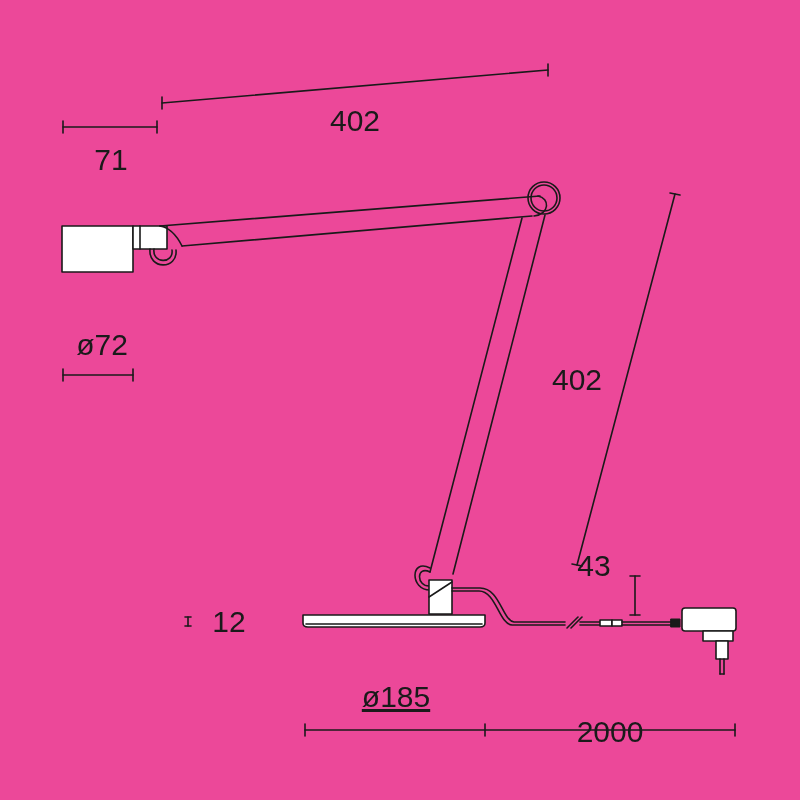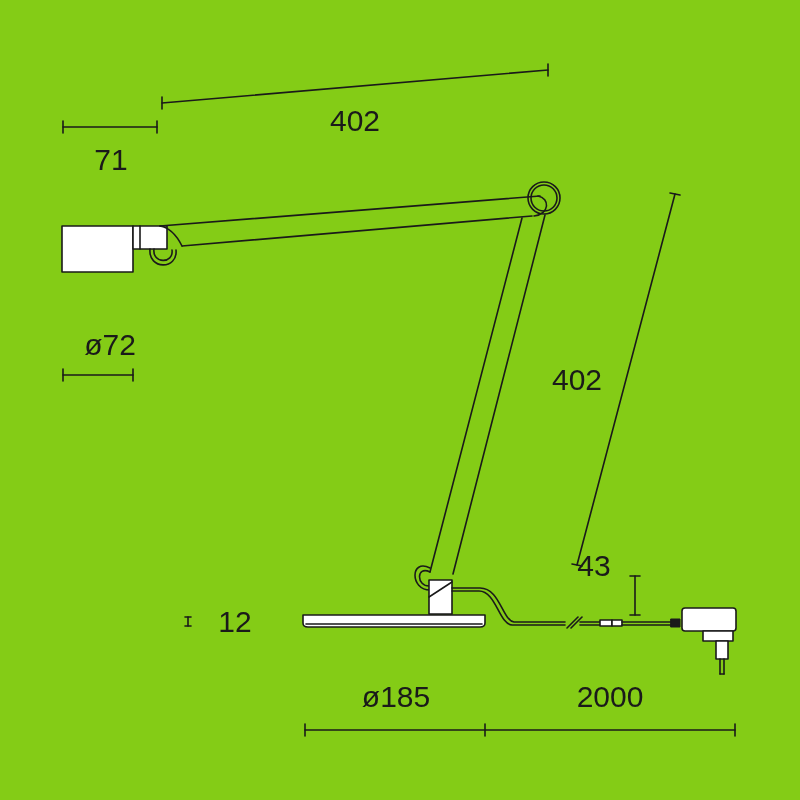--- a/index.html
+++ b/index.html
@@ -1,16 +1,16 @@
 <!DOCTYPE html>
 <html><head>
 <meta charset="utf-8">
 <style>
   html, body { margin: 0; padding: 0; background: #ffffff; }
-  #canvas { position: relative; width: 800px; height: 800px; background: #84cc16; overflow: hidden; }
+  #canvas { position: relative; width: 800px; height: 800px; background: #ec4899; overflow: hidden; }
   svg { position: absolute; left: 0; top: 0; }
   .lbl { position: absolute; font-family: "Liberation Sans", sans-serif; font-size: 30px; color: #1a1a1a; line-height: 1; white-space: nowrap; transform: translate(-50%, -50%); }
 </style>
 </head>
 <body>
 
 <div id="canvas">
   <svg width="800" height="800" viewBox="0 0 800 800">
     <g fill="none" stroke="#1a1a1a" stroke-width="1.6" stroke-linecap="round" stroke-linejoin="round">
 
@@ -114,19 +114,19 @@
         <rect x="716" y="641" width="12" height="18" fill="#ffffff"></rect>
         <line x1="720" y1="659" x2="720" y2="674"></line>
         <line x1="724" y1="659" x2="724" y2="674"></line>
         <line x1="720" y1="674" x2="724" y2="674"></line>
       </g>
     </g>
   </svg>
 
   <div class="lbl" style="left:355px; top:121px;">402</div>
   <div class="lbl" style="left:111px; top:160px;">71</div>
-  <div class="lbl" style="left:110px; top:345px;">ø72</div>
+  <div class="lbl" style="left:102px; top:345px;">ø72</div>
   <div class="lbl" style="left:577px; top:380px;">402</div>
   <div class="lbl" style="left:594px; top:566px;">43</div>
-  <div class="lbl" style="left:235px; top:622px;">12</div>
-  <div class="lbl" style="left:396px; top:697px;">ø185</div>
-  <div class="lbl" style="left:610px; top:697px;">2000</div>
+  <div class="lbl" style="left:229px; top:622px;">12</div>
+  <div class="lbl" style="left:396px; top:697px;text-decoration:underline;">ø185</div>
+  <div class="lbl" style="left:610px; top:732px;">2000</div>
 </div>
 
 </body></html>

